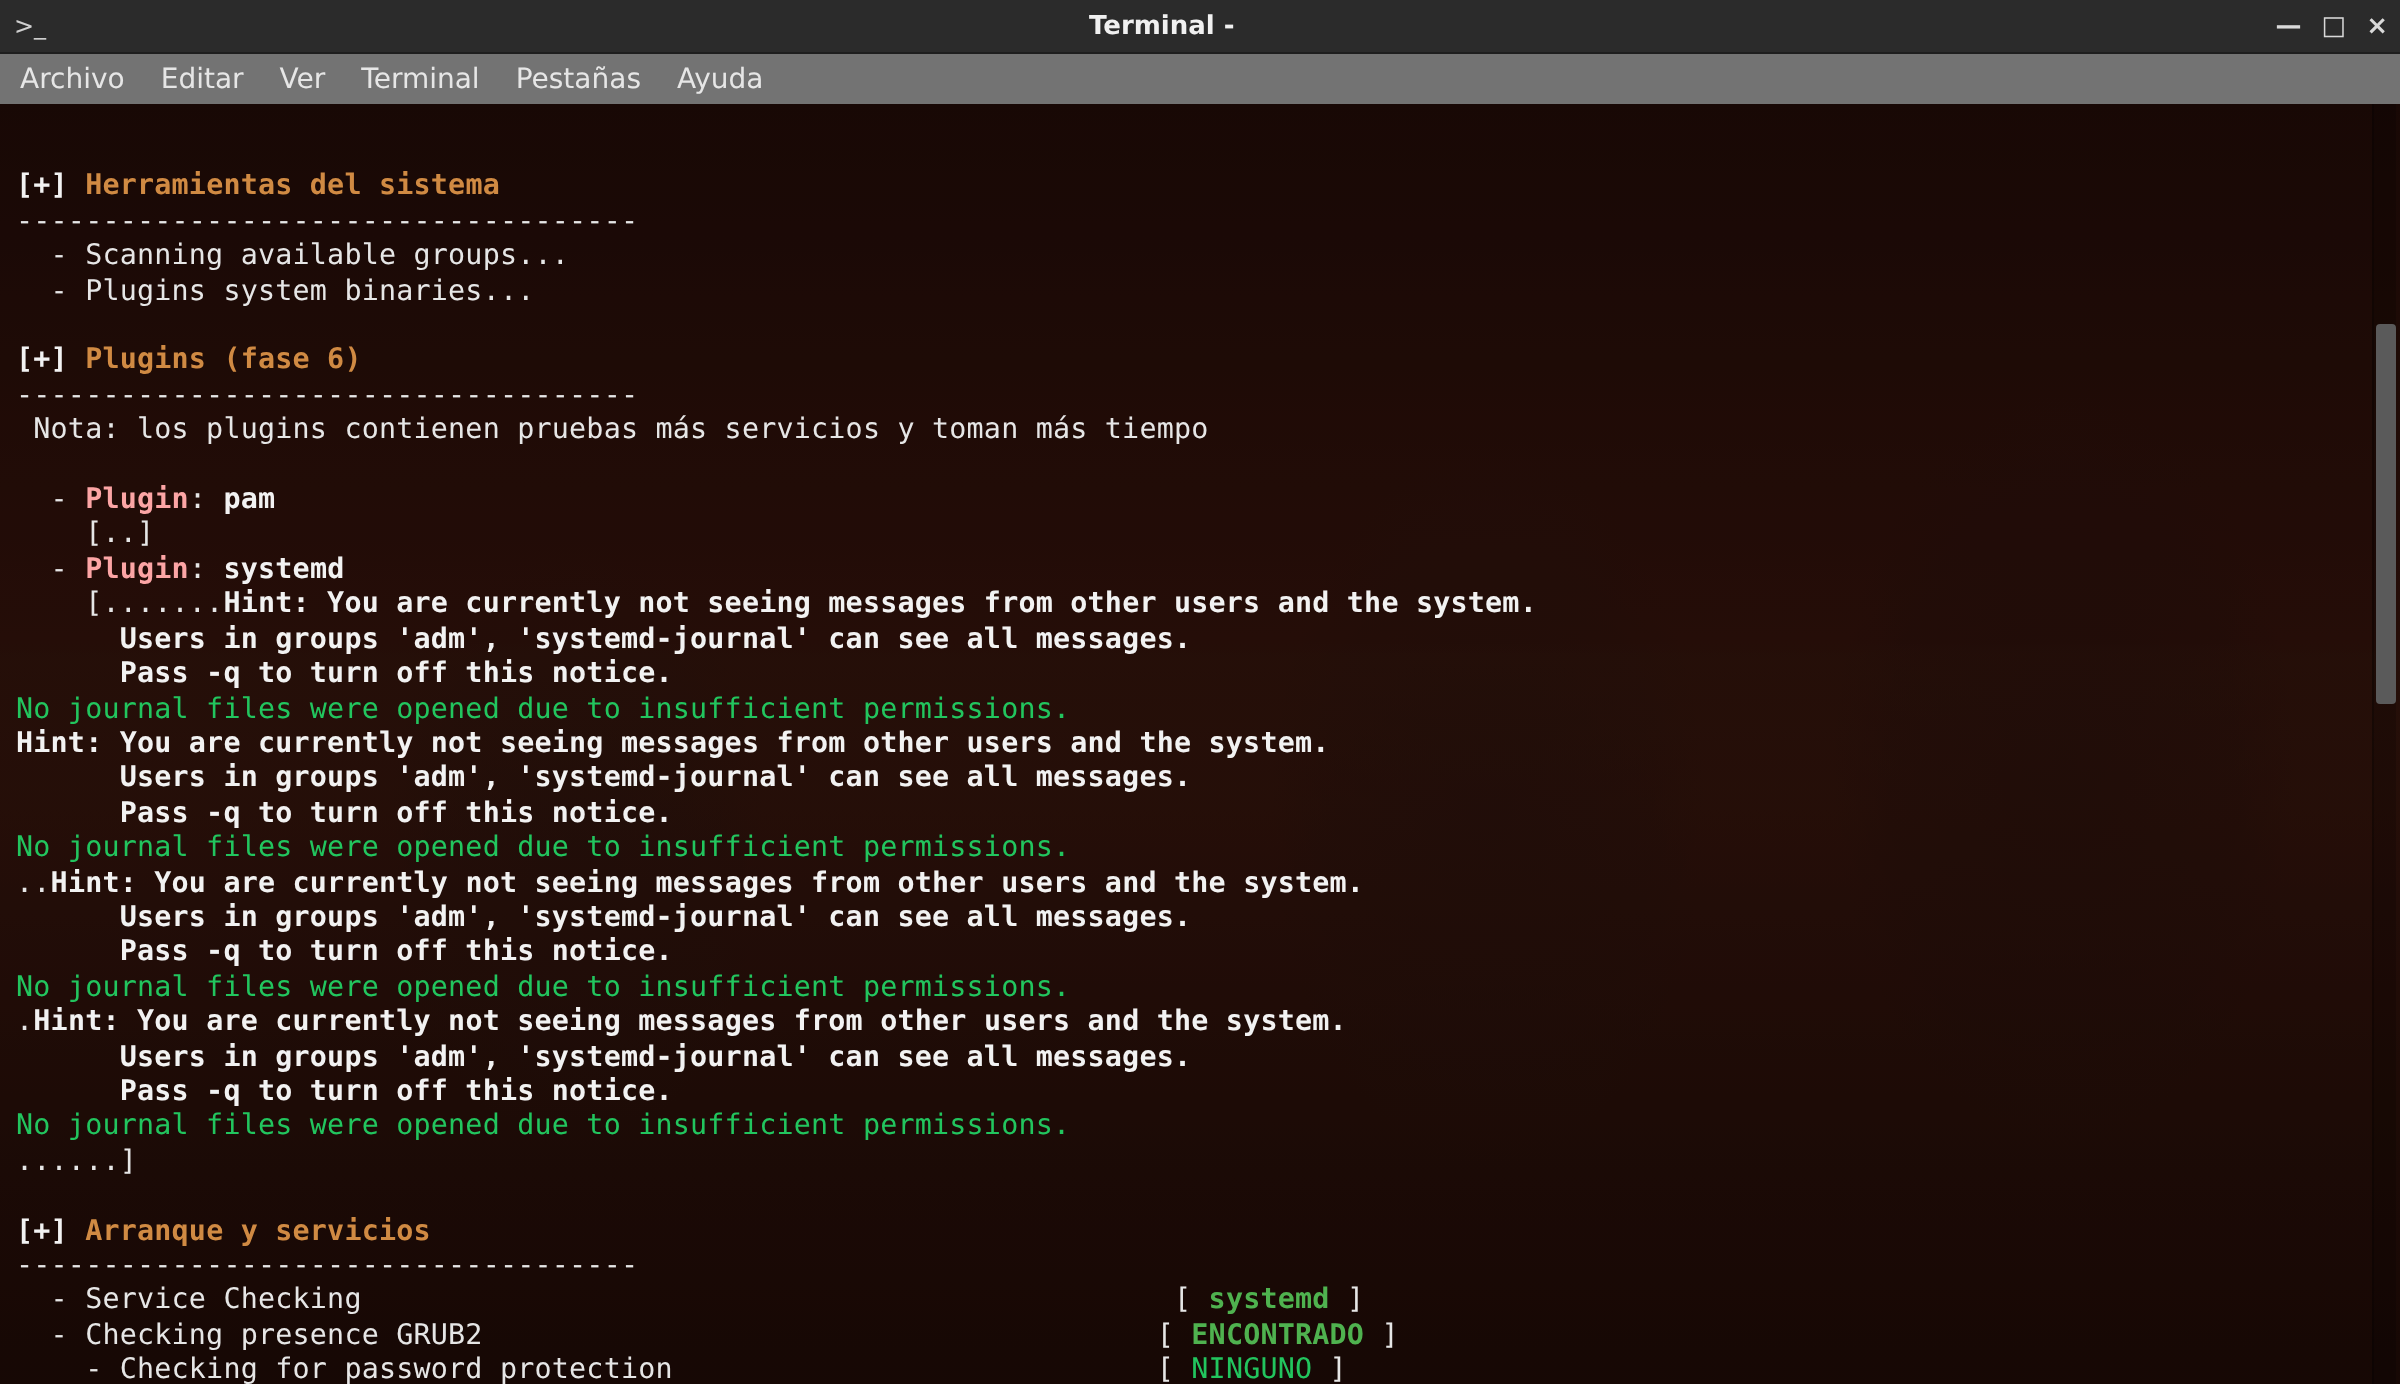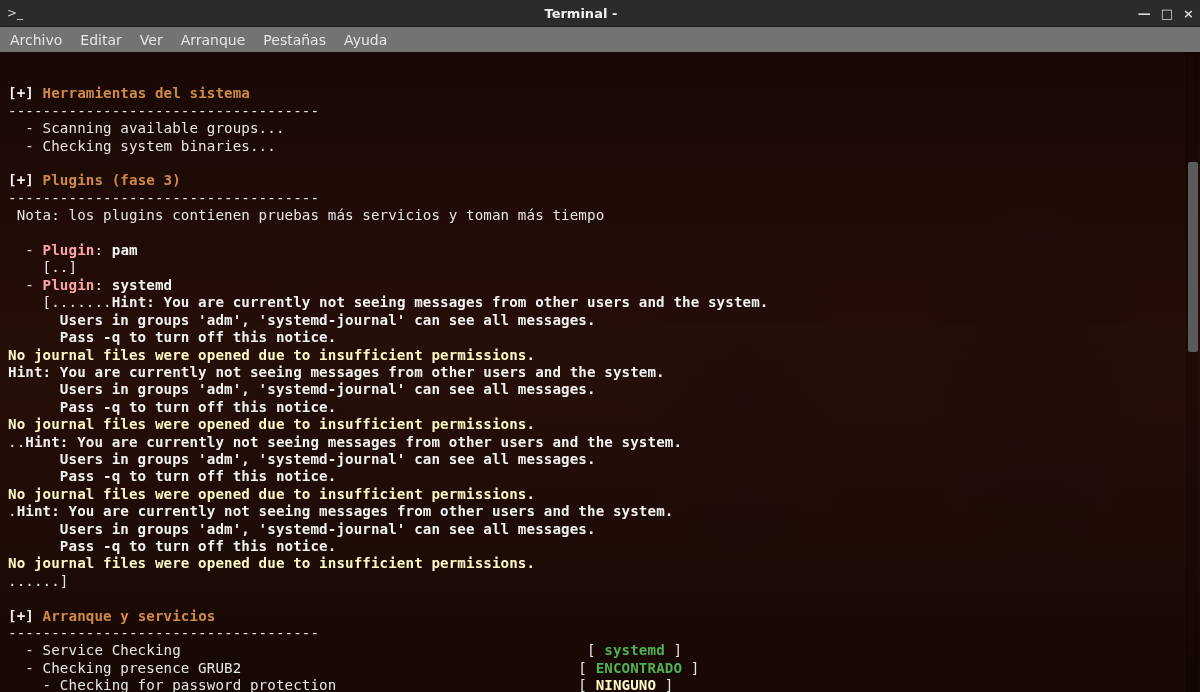--- a/index.html
+++ b/index.html
@@ -74,21 +74,21 @@
     font-size: 14.2px;
     line-height: 17.4px;
     letter-spacing: .1px;
     color: #f0efee;
     white-space: pre;
   }
   .w  { color: #f2f2f2; font-weight: 700; }
   .wd { color: #e6e6e6; }
   .o  { color: #d08a43; font-weight: 700; margin-top: 40px; }      
   .p  { color: #fca5a5; font-weight: 700; }      
-  .r  { color: #fef9c3; font-weight: 700; }      
+  .r  { color: #22c55e; font-weight: 400; }      
   .g  { color: #4fb24f; font-weight: 700; }      
   
   .scrollbar {
     position:absolute; right:2px; top:0; width:12px; height:640px;
     background: rgba(0,0,0,.18);
     border-left:1px solid rgba(0,0,0,.25);
   }
   .scrollbar .thumb {
     position:absolute; left:1px; width:10px;
     top: 110px; height: 190px;
@@ -105,35 +105,35 @@
     <span>—</span>
     <span>□</span>
     <span>×</span>
   </div>
 </div>
 
 <div class="menubar">
   <span>Archivo</span>
   <span>Editar</span>
   <span>Ver</span>
-  <span>Arranque</span>
+  <span>Terminal</span>
   <span>Pestañas</span>
   <span>Ayuda</span>
 </div>
 
 <div class="termwrap">
   <div class="bg"></div>
   <div class="dim"></div>
   <div class="term" id="term">
 <span class="w">[+] </span><span class="o">Herramientas del sistema</span>
 <span class="wd">------------------------------------</span>
 <span class="wd">  - Scanning available groups...</span>
-<span class="wd">  - Checking system binaries...</span>
+<span class="wd">  - Plugins system binaries...</span>
 
-<span class="w">[+] </span><span class="o">Plugins (fase 3)</span>
+<span class="w">[+] </span><span class="o">Plugins (fase 6)</span>
 <span class="wd">------------------------------------</span>
 <span class="wd"> Nota: los plugins contienen pruebas más servicios y toman más tiempo</span>
 
 <span class="wd">  - </span><span class="p">Plugin</span><span class="wd">: </span><span class="w">pam</span>
 <span class="wd">    [..]</span>
 <span class="wd">  - </span><span class="p">Plugin</span><span class="wd">: </span><span class="w">systemd</span>
 <span class="wd">    [.......</span><span class="w">Hint: You are currently not seeing messages from other users and the system.</span>
 <span class="w">      Users in groups 'adm', 'systemd-journal' can see all messages.</span>
 <span class="w">      Pass -q to turn off this notice.</span>
 <span class="r">No journal files were opened due to insufficient permissions.</span>

